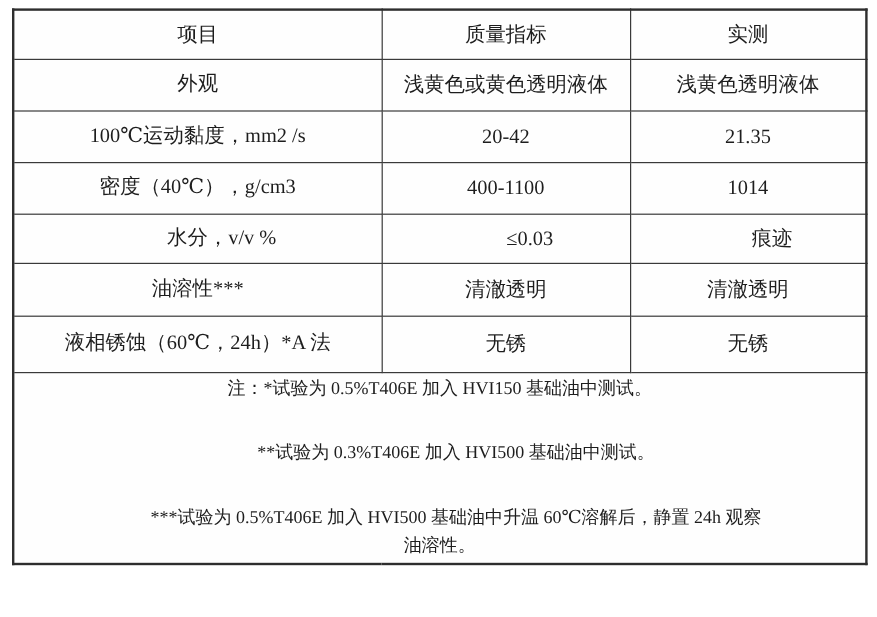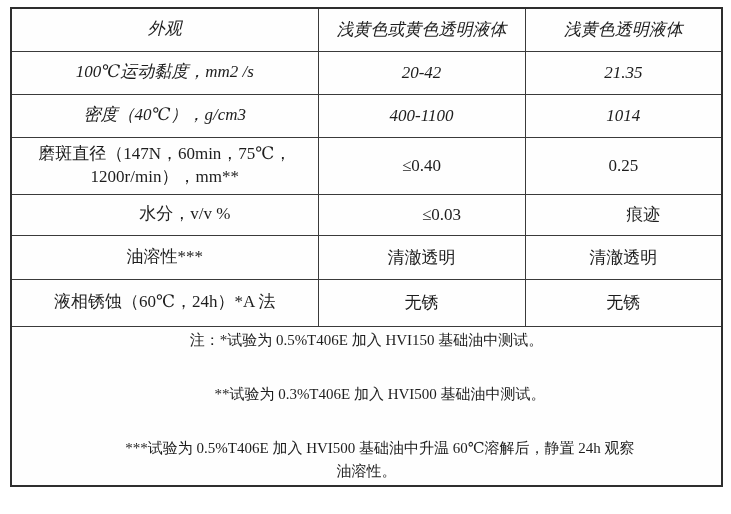--- a/index.html
+++ b/index.html
@@ -35,21 +35,21 @@
     font-size: 17px;
     font-weight: normal;
     padding: 2px 4px;
     overflow: hidden;
   }
   .col-item { width: 307px; }
   .col-spec { width: 207px; }
   .col-meas { width: 197px; }
 
   tr.h-header  td, tr.h-header  th { height: 41px; }
-  tr.h-std     td { height: 43px; font-style: italic; }
+  tr.h-std     td { height: 43px; }
   tr.h-tall    td { height: 57px; }
   tr.h-short   td { height: 41px; padding-left: 44px; }
   tr.h-mid     td { height: 44px; }
   tr.h-last    td { height: 47px; margin-left: 18px; }
 
   td.cell-item { white-space: pre-line; line-height: 1.35; }
 
   td.notes-cell {
     height: 96px;
     text-align: left;
@@ -67,46 +67,45 @@
 <body>
 
 <div class="page">
   <table class="spec-table">
     <colgroup>
       <col class="col-item">
       <col class="col-spec">
       <col class="col-meas">
     </colgroup>
     <tbody>
+      <tr class="h-header">
+        <th>项目</th>
+        <th>质量指标</th>
+        <th>实测</th>
+      </tr>
 
       <tr class="h-std">
         <td class="cell-item">外观</td>
         <td>浅黄色或黄色透明液体</td>
         <td>浅黄色透明液体</td>
       </tr>
 
       <tr class="h-std">
         <td class="cell-item">100℃运动黏度，mm2 /s</td>
         <td>20-42</td>
         <td>21.35</td>
       </tr>
 
       <tr class="h-std">
         <td class="cell-item">密度（40℃），g/cm3</td>
         <td>400-1100</td>
         <td>1014</td>
       </tr>
 
 
-      <tr class="h-tall">
-        <td class="cell-item">磨斑直径（147N，60min，75℃，
-1200r/min），mm**</td>
-        <td>≤0.40</td>
-        <td>0.25</td>
-      </tr>
 
       <tr class="h-short">
         <td class="cell-item">水分，v/v %</td>
         <td>≤0.03</td>
         <td>痕迹</td>
       </tr>
 
       <tr class="h-mid">
         <td class="cell-item">油溶性***</td>
         <td>清澈透明</td>

